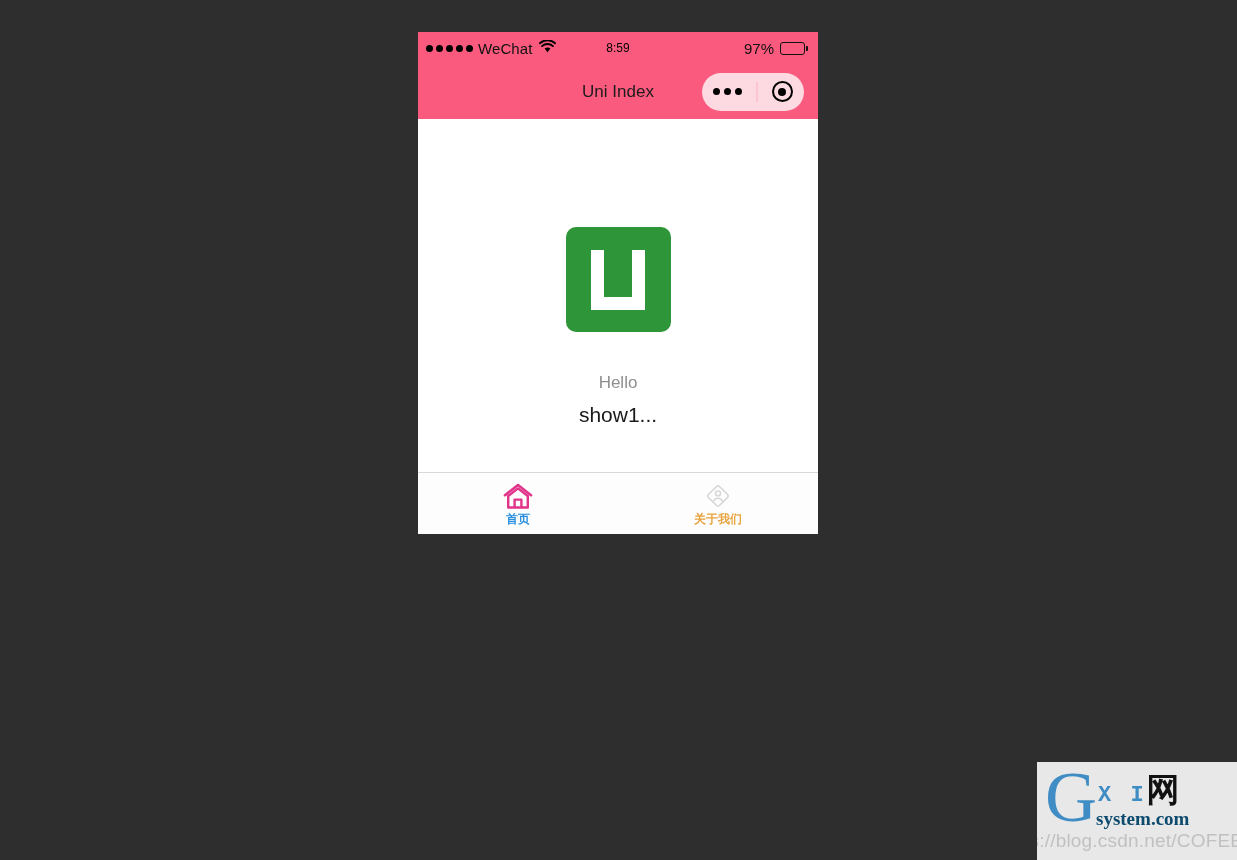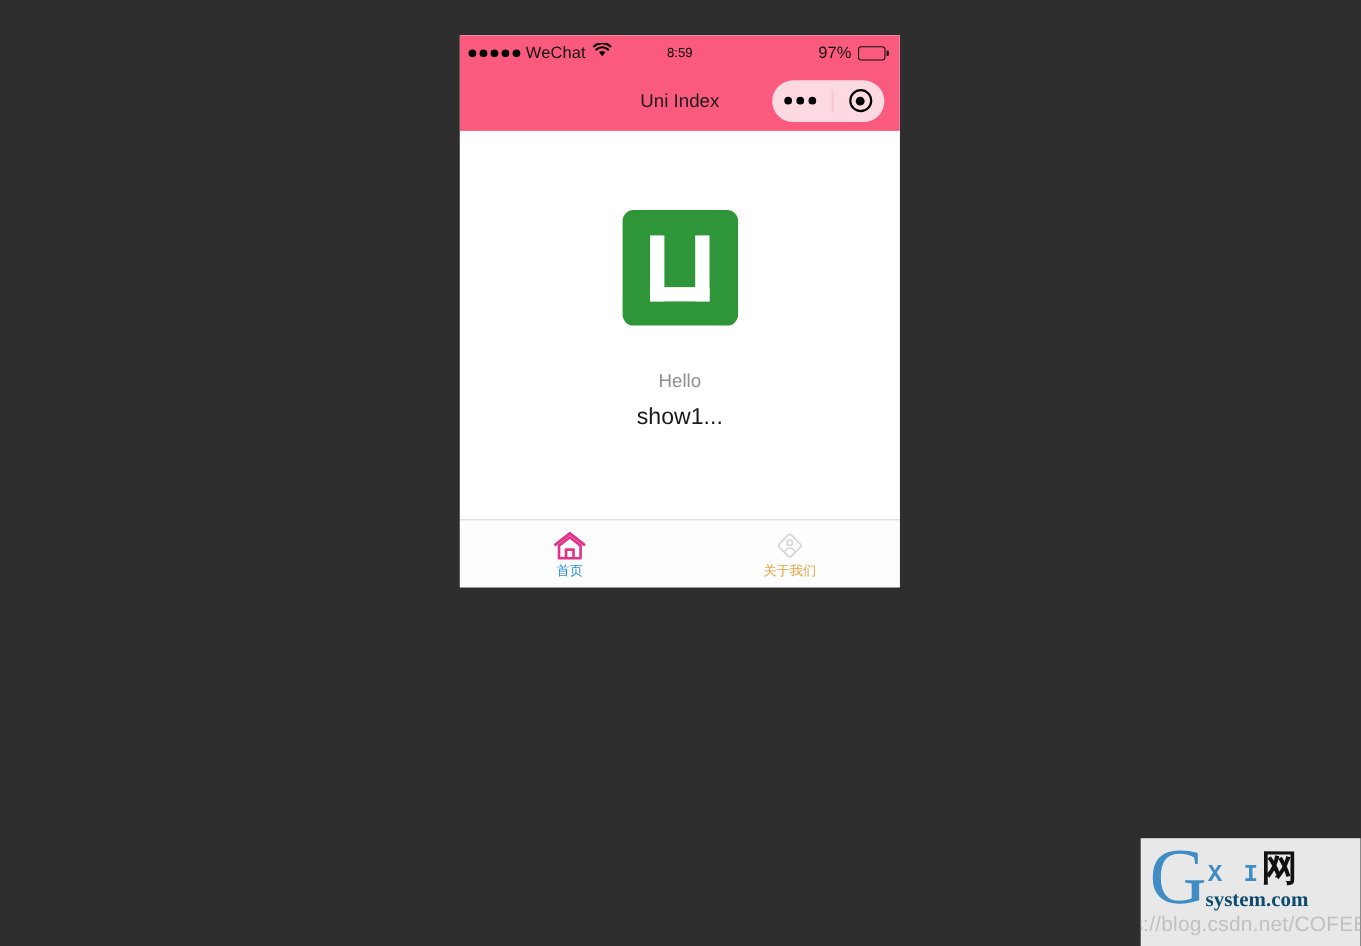--- a/index.html
+++ b/index.html
@@ -170,21 +170,21 @@
     background: #000;
   }
 
   
   #page-body {
     flex: 1 1 auto;
     background: #ffffff;
     display: flex;
     flex-direction: column;
     align-items: center;
-    padding-top: 72px;
+    padding-top: 108px;
   }
 
   #uni-logo {
     width: 105px;
     height: 105px;
     background: #2e9639;
     border-radius: 10px;
     display: flex;
     align-items: flex-start;
     justify-content: center;
@@ -212,20 +212,21 @@
     line-height: 1.3;
   }
 
   
   #tab-bar {
     flex: 0 0 auto;
     height: 62px;
     border-top: 1px solid #d8d8d8;
     background: #fdfdfd;
     display: flex;
+    font-weight: bold;
   }
   .tab-item {
     flex: 1;
     display: flex;
     flex-direction: column;
     align-items: center;
     justify-content: center;
     gap: 3px;
     cursor: pointer;
   }

